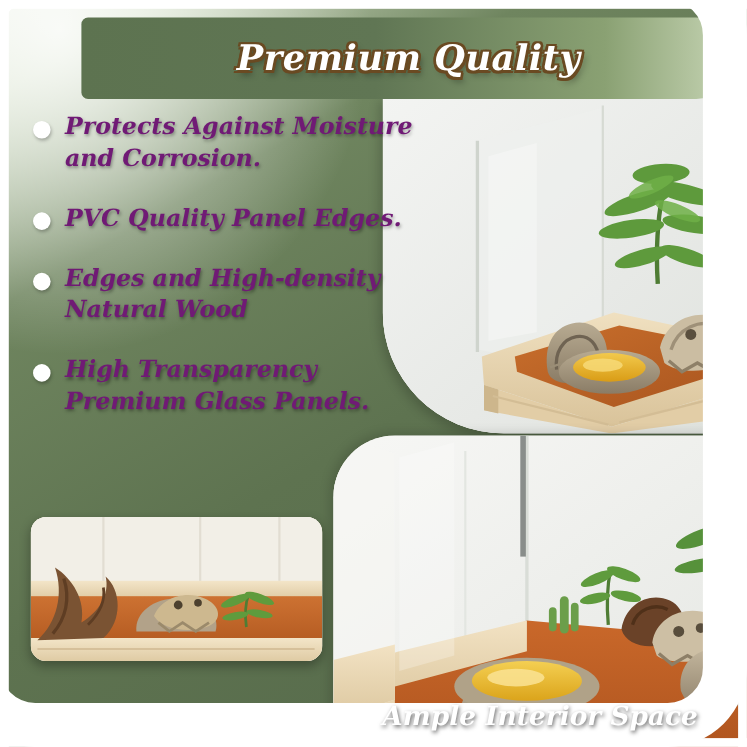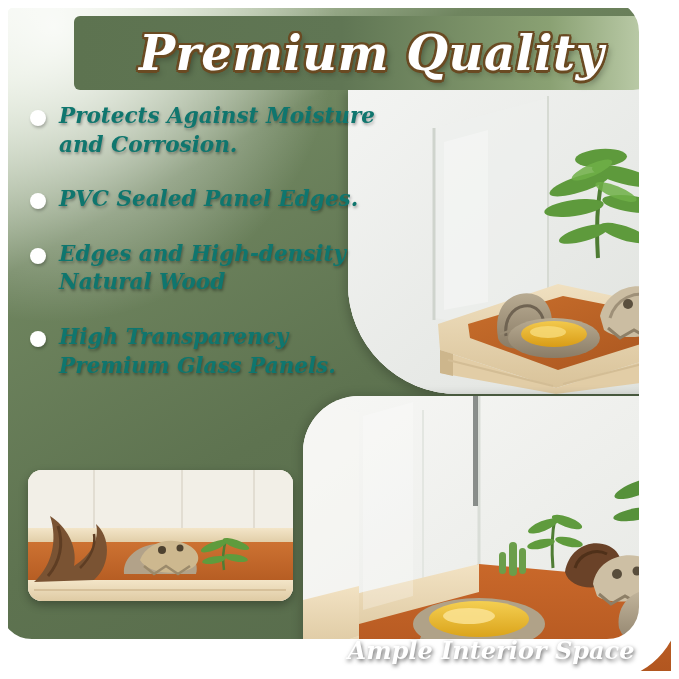--- a/index.html
+++ b/index.html
@@ -49,21 +49,21 @@
     left: 74px; top: 16px;
     width: 595px; height: 74px;
     background: linear-gradient(90deg, #5d7350 0%, #607654 45%, #8aa173 80%, #c8d6b6 100%);
     border-radius: 6px 36px 36px 6px;
     display:flex; align-items:center; justify-content:center;
   }
   .title-text {
     font-family: "DejaVu Serif", serif;
     font-weight: bold;
     font-style: italic;
-    font-size: 48px;
+    font-size: 32px;
     color: #ffffff;
     letter-spacing: 0.5px;
     text-shadow:
       -2px -2px 0 #6a4a22, 2px -2px 0 #6a4a22, -2px 2px 0 #6a4a22, 2px 2px 0 #6a4a22,
       0px -2.5px 0 #6a4a22, 0px 2.5px 0 #6a4a22, -2.5px 0px 0 #6a4a22, 2.5px 0px 0 #6a4a22,
       3px 4px 6px rgba(0,0,0,0.35);
     white-space: nowrap;
   }
 
   
@@ -84,21 +84,21 @@
     background: #ffffff;
     margin: 8px 13px 0 10px;
     box-shadow: 1px 2px 3px rgba(0,0,0,0.25);
   }
   .feature-text {
     font-family: "DejaVu Serif", serif;
     font-weight: bold;
     font-style: italic;
     font-size: 21.5px;
     line-height: 1.33;
-    color: #0f766e;
+    color: #701a75;
     text-shadow: 1px 2px 3px rgba(0,0,0,0.35);
   }
 
   
   .photo-top {
     position:absolute;
     left: 348px; top: 88px;
     width: 331px; height: 306px;
     overflow:hidden;
     border-radius: 0 0 0 110px;
@@ -375,21 +375,21 @@
     <span class="title-text">Premium Quality</span>
   </div>
 
   <div class="features">
     <div class="feature">
       <span class="bullet"></span>
       <span class="feature-text">Protects Against Moisture and Corrosion.</span>
     </div>
     <div class="feature">
       <span class="bullet"></span>
-      <span class="feature-text">PVC Sealed Panel Edges.</span>
+      <span class="feature-text">PVC Quality Panel Edges.</span>
     </div>
     <div class="feature">
       <span class="bullet"></span>
       <span class="feature-text">Edges and High-density Natural Wood</span>
     </div>
     <div class="feature">
       <span class="bullet"></span>
       <span class="feature-text">High Transparency Premium Glass Panels.</span>
     </div>
   </div>

